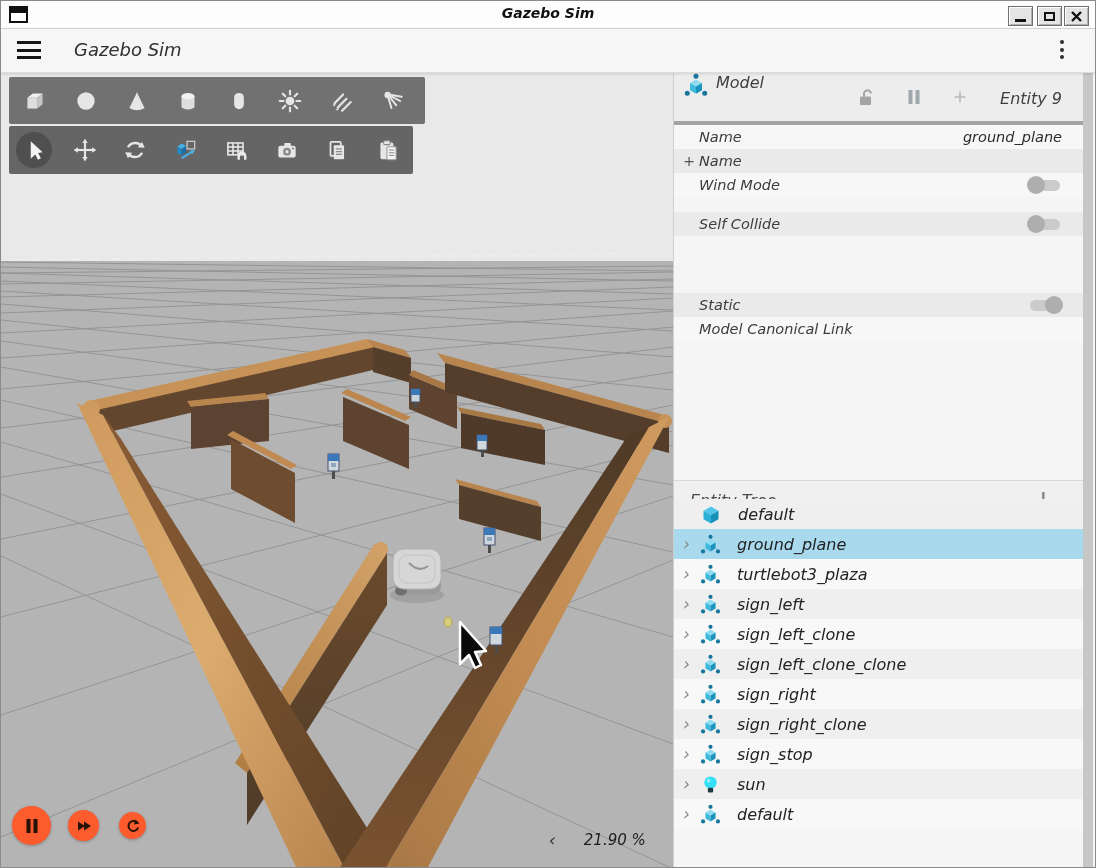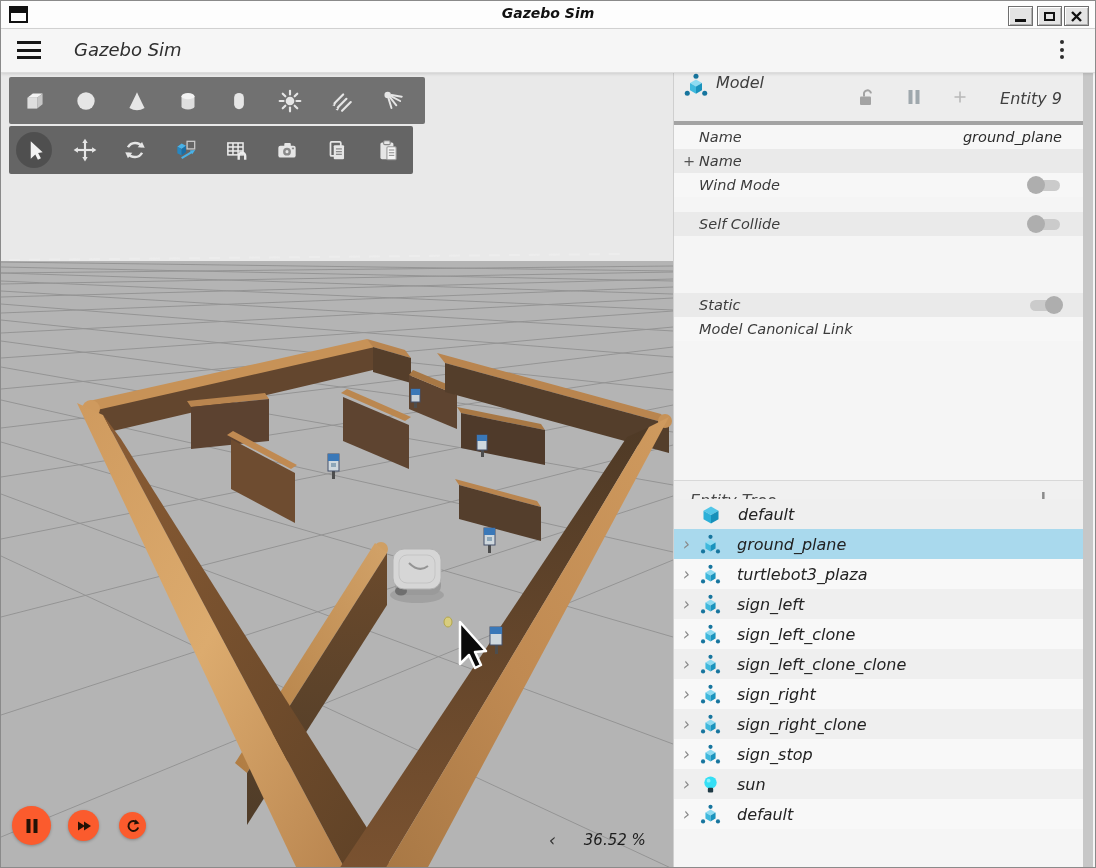--- a/index.html
+++ b/index.html
@@ -419,21 +419,21 @@
       </div>
     <div class="pbtn" id="btn-reset">
         <svg width="16" height="16" viewBox="0 0 16 16">
           <path d="M12.5,5 A5,5 0 1 0 13.2,9.5" fill="none" stroke="#231206" stroke-width="2"></path>
           <polygon points="10.5,1.5 14.5,5.5 9,6.5" fill="#231206"></polygon>
         </svg>
       </div>
 
     <div id="rtf">
       <span id="rtf-collapse">‹</span>
-      <span id="rtf-value">36.52 %</span>
+      <span id="rtf-value">21.90 %</span>
     </div>
   </div>
 
   <div id="panel">
 
     <div id="insp-header">
       <svg class="mi" width="24" height="24" viewBox="0 0 22 22">
         <circle cx="11" cy="3" r="2.3" fill="#17759e"></circle>
           <circle cx="3" cy="18.5" r="2.3" fill="#17759e"></circle>
           <circle cx="19" cy="18.5" r="2.3" fill="#17759e"></circle>

